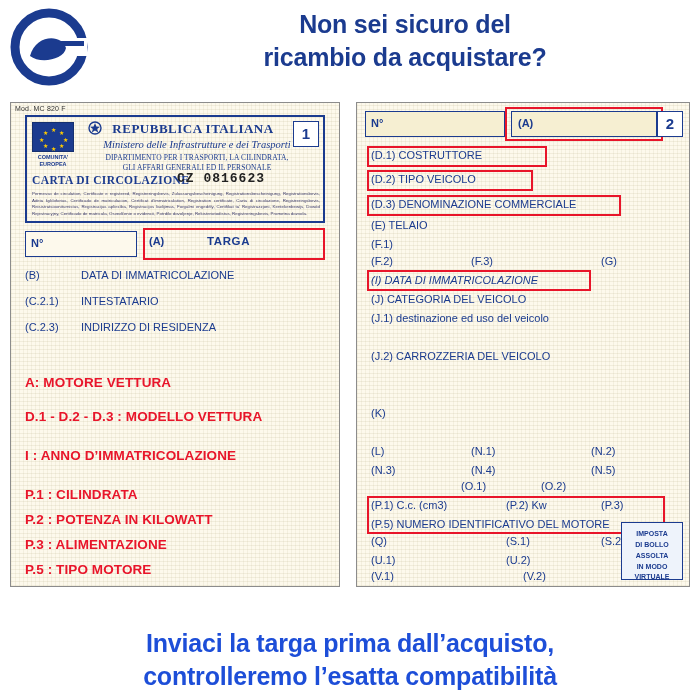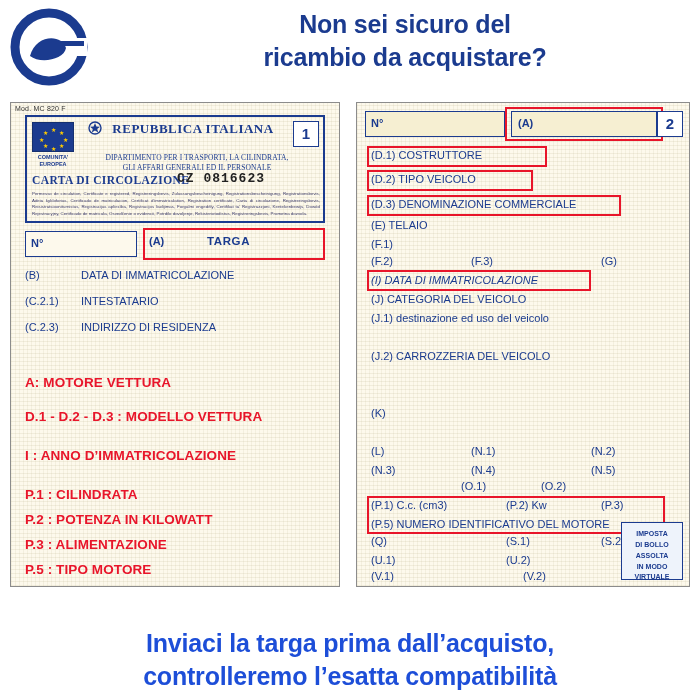--- a/index.html
+++ b/index.html
@@ -210,20 +210,21 @@
         <div>COMUNITA'</div>
         <div>EUROPEA</div>
       </div>
       <div class="rep-emblem">
         <svg width="16" height="16" viewBox="0 0 16 16">
           <circle cx="8" cy="8" r="6" fill="none" stroke="#1b3b8f" stroke-width="1.4"></circle>
           <path d="M8 3 L9.4 6.6 L13 6.8 L10.2 9 L11.2 12.6 L8 10.5 L4.8 12.6 L5.8 9 L3 6.8 L6.6 6.6 Z" fill="#1b3b8f"></path>
         </svg>
       </div>
       <div class="rep-title">REPUBBLICA ITALIANA</div>
+      <div class="min-line">Ministero delle Infrastrutture e dei Trasporti</div>
       <div class="dip-line">
         <div>DIPARTIMENTO PER I TRASPORTI, LA CILINDRATA,</div>
         <div>GLI AFFARI GENERALI ED IL PERSONALE</div>
       </div>
       <div class="num-box-1">1</div>
       <div class="carta-title">CARTA DI CIRCOLAZIONE</div>
       <div class="carta-num">CZ 0816623</div>
       <div class="microtext">Permesso de circulation, Certificate e registered, Registreringsbevis, Zulassungsbescheinigung, Registrationsbescheinigung, Registrationsbevis, Adeia kykloforias, Certificado de matriculacion, Certificat d'immatriculation, Registration certificate, Carta di circolazione, Registreringsbevis, Reisistratsiooniturnistus, Registracijas apliecība, Registracijos liudijimas, Forgalmi engedély, Certifikat ta' Registrazzjoni, Kentekenbewijs, Dowód Rejestracyjny, Certificado de matricula, Osvedčenie o evidencii, Potrdilo dovoljenje, Rekisteriotodistus, Registreringsbevis, Prometna dozvola.</div>
     </div>
 

